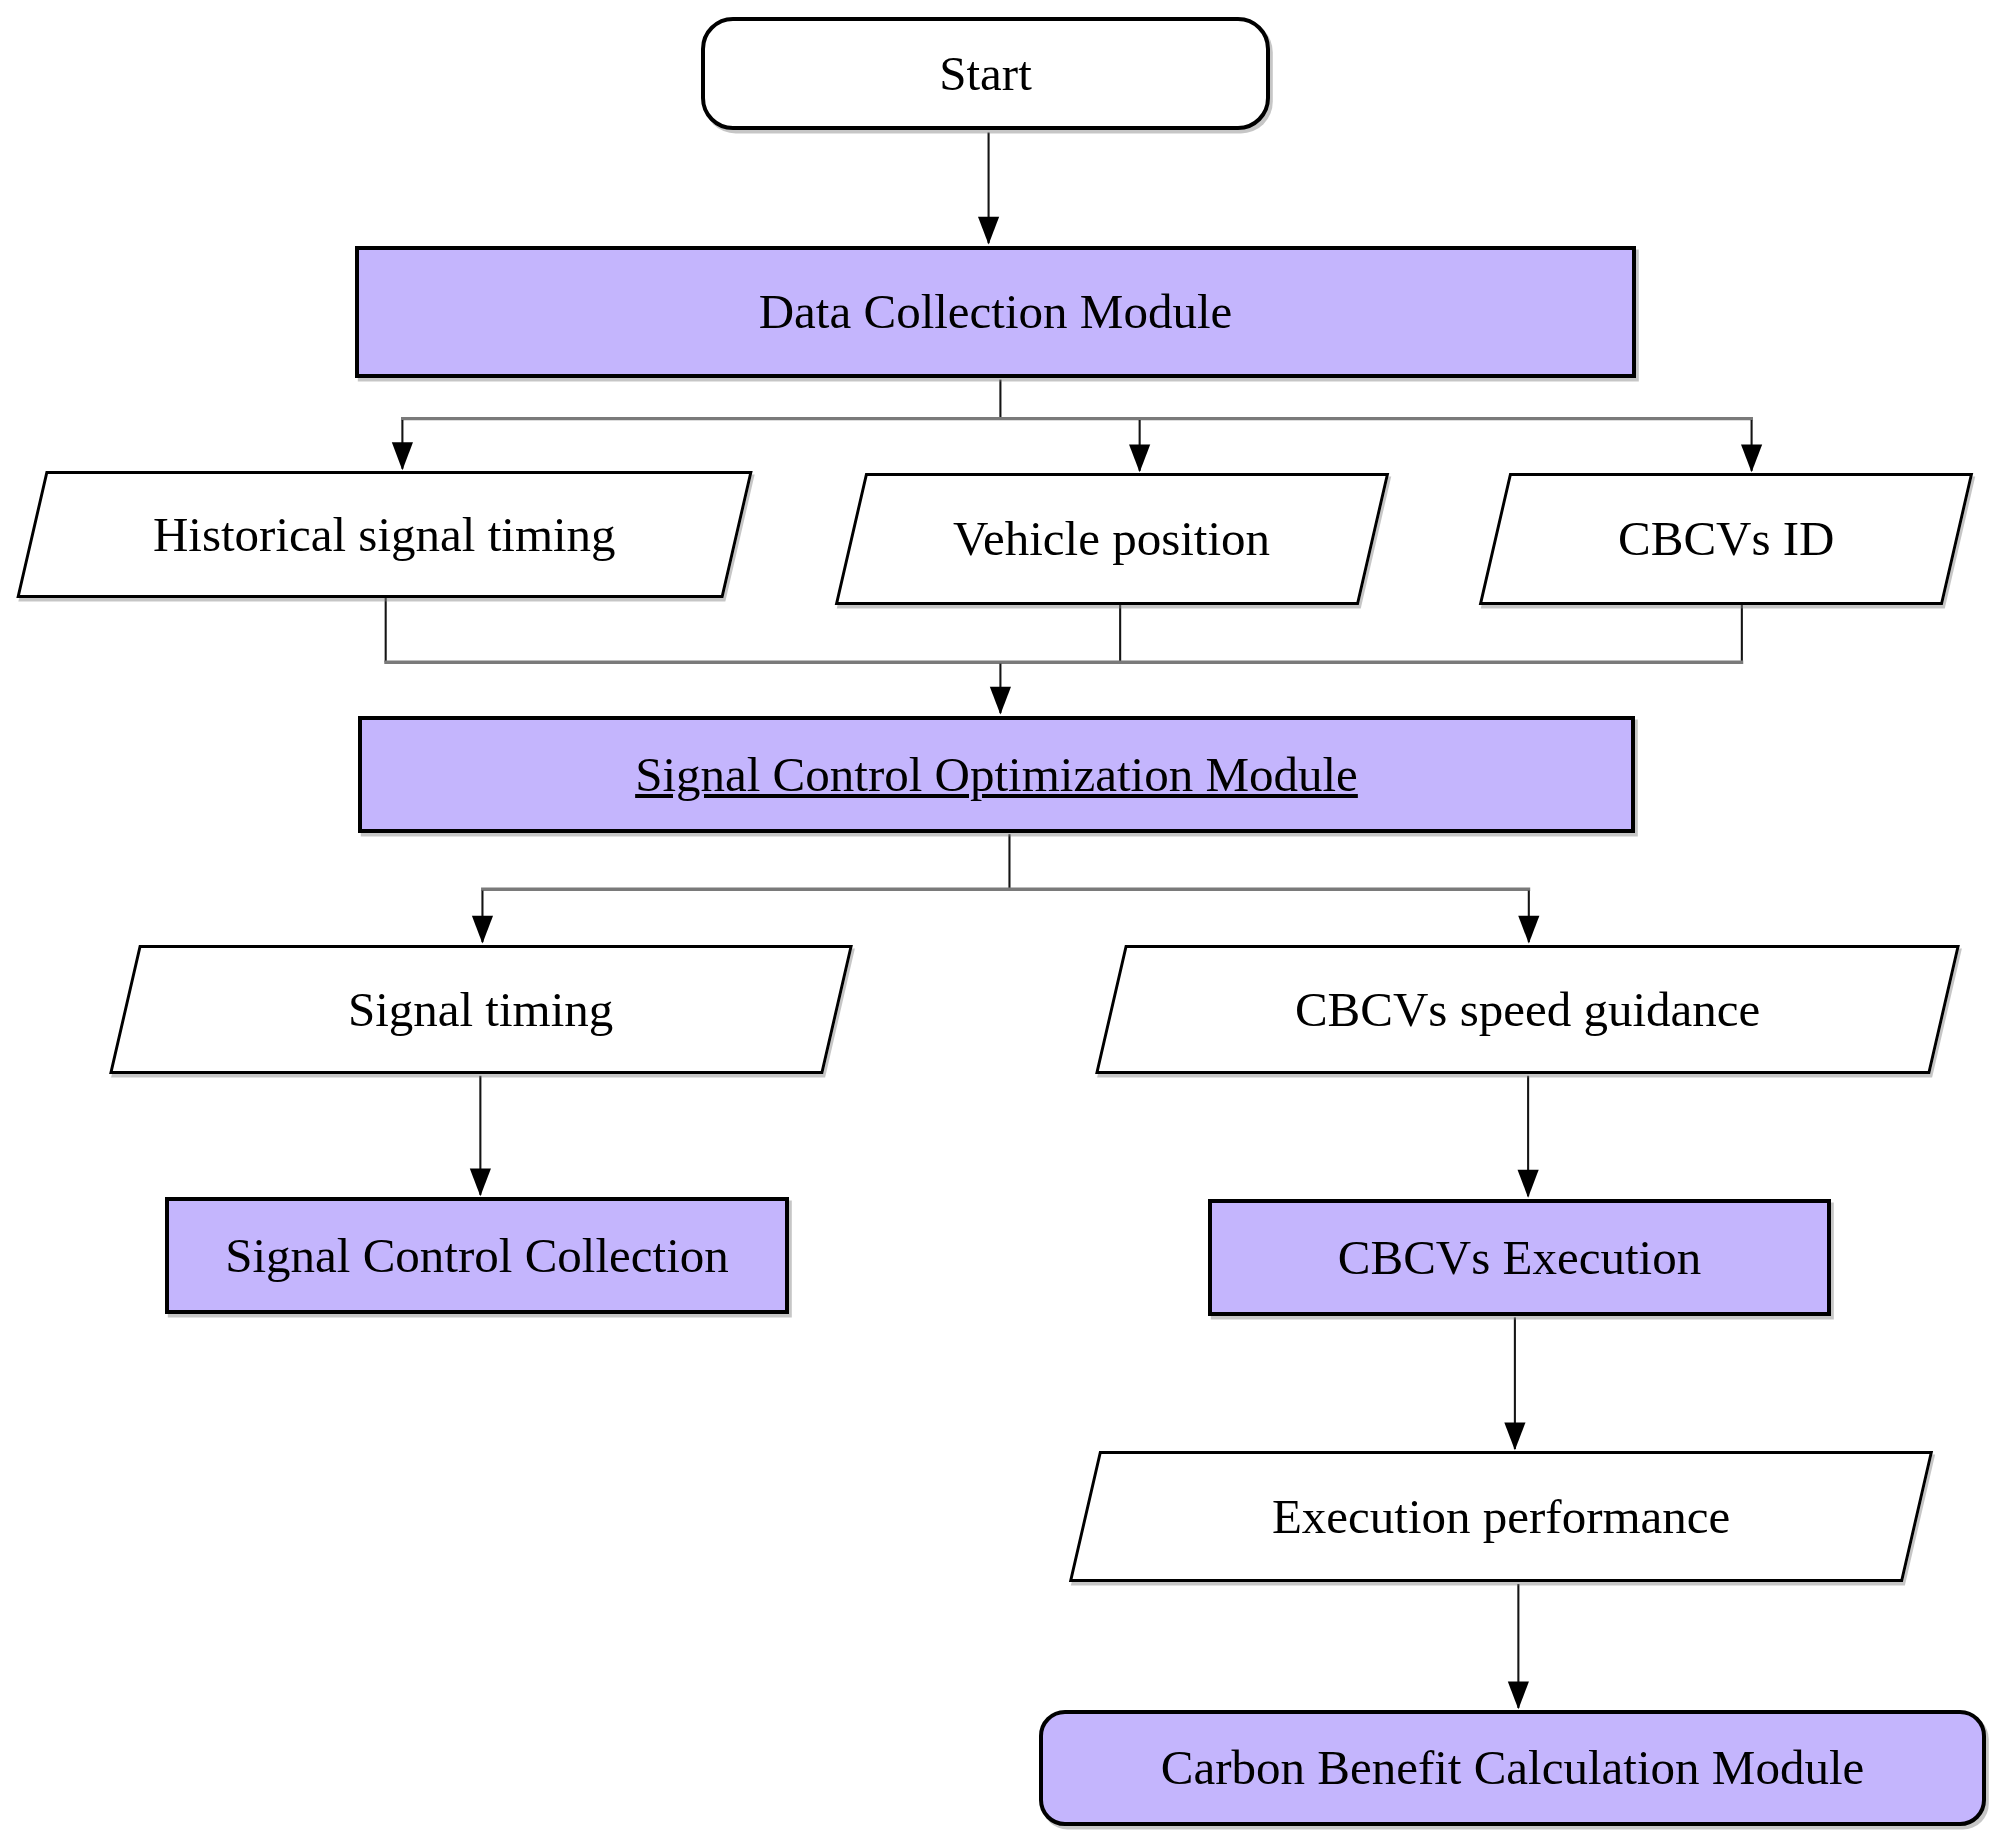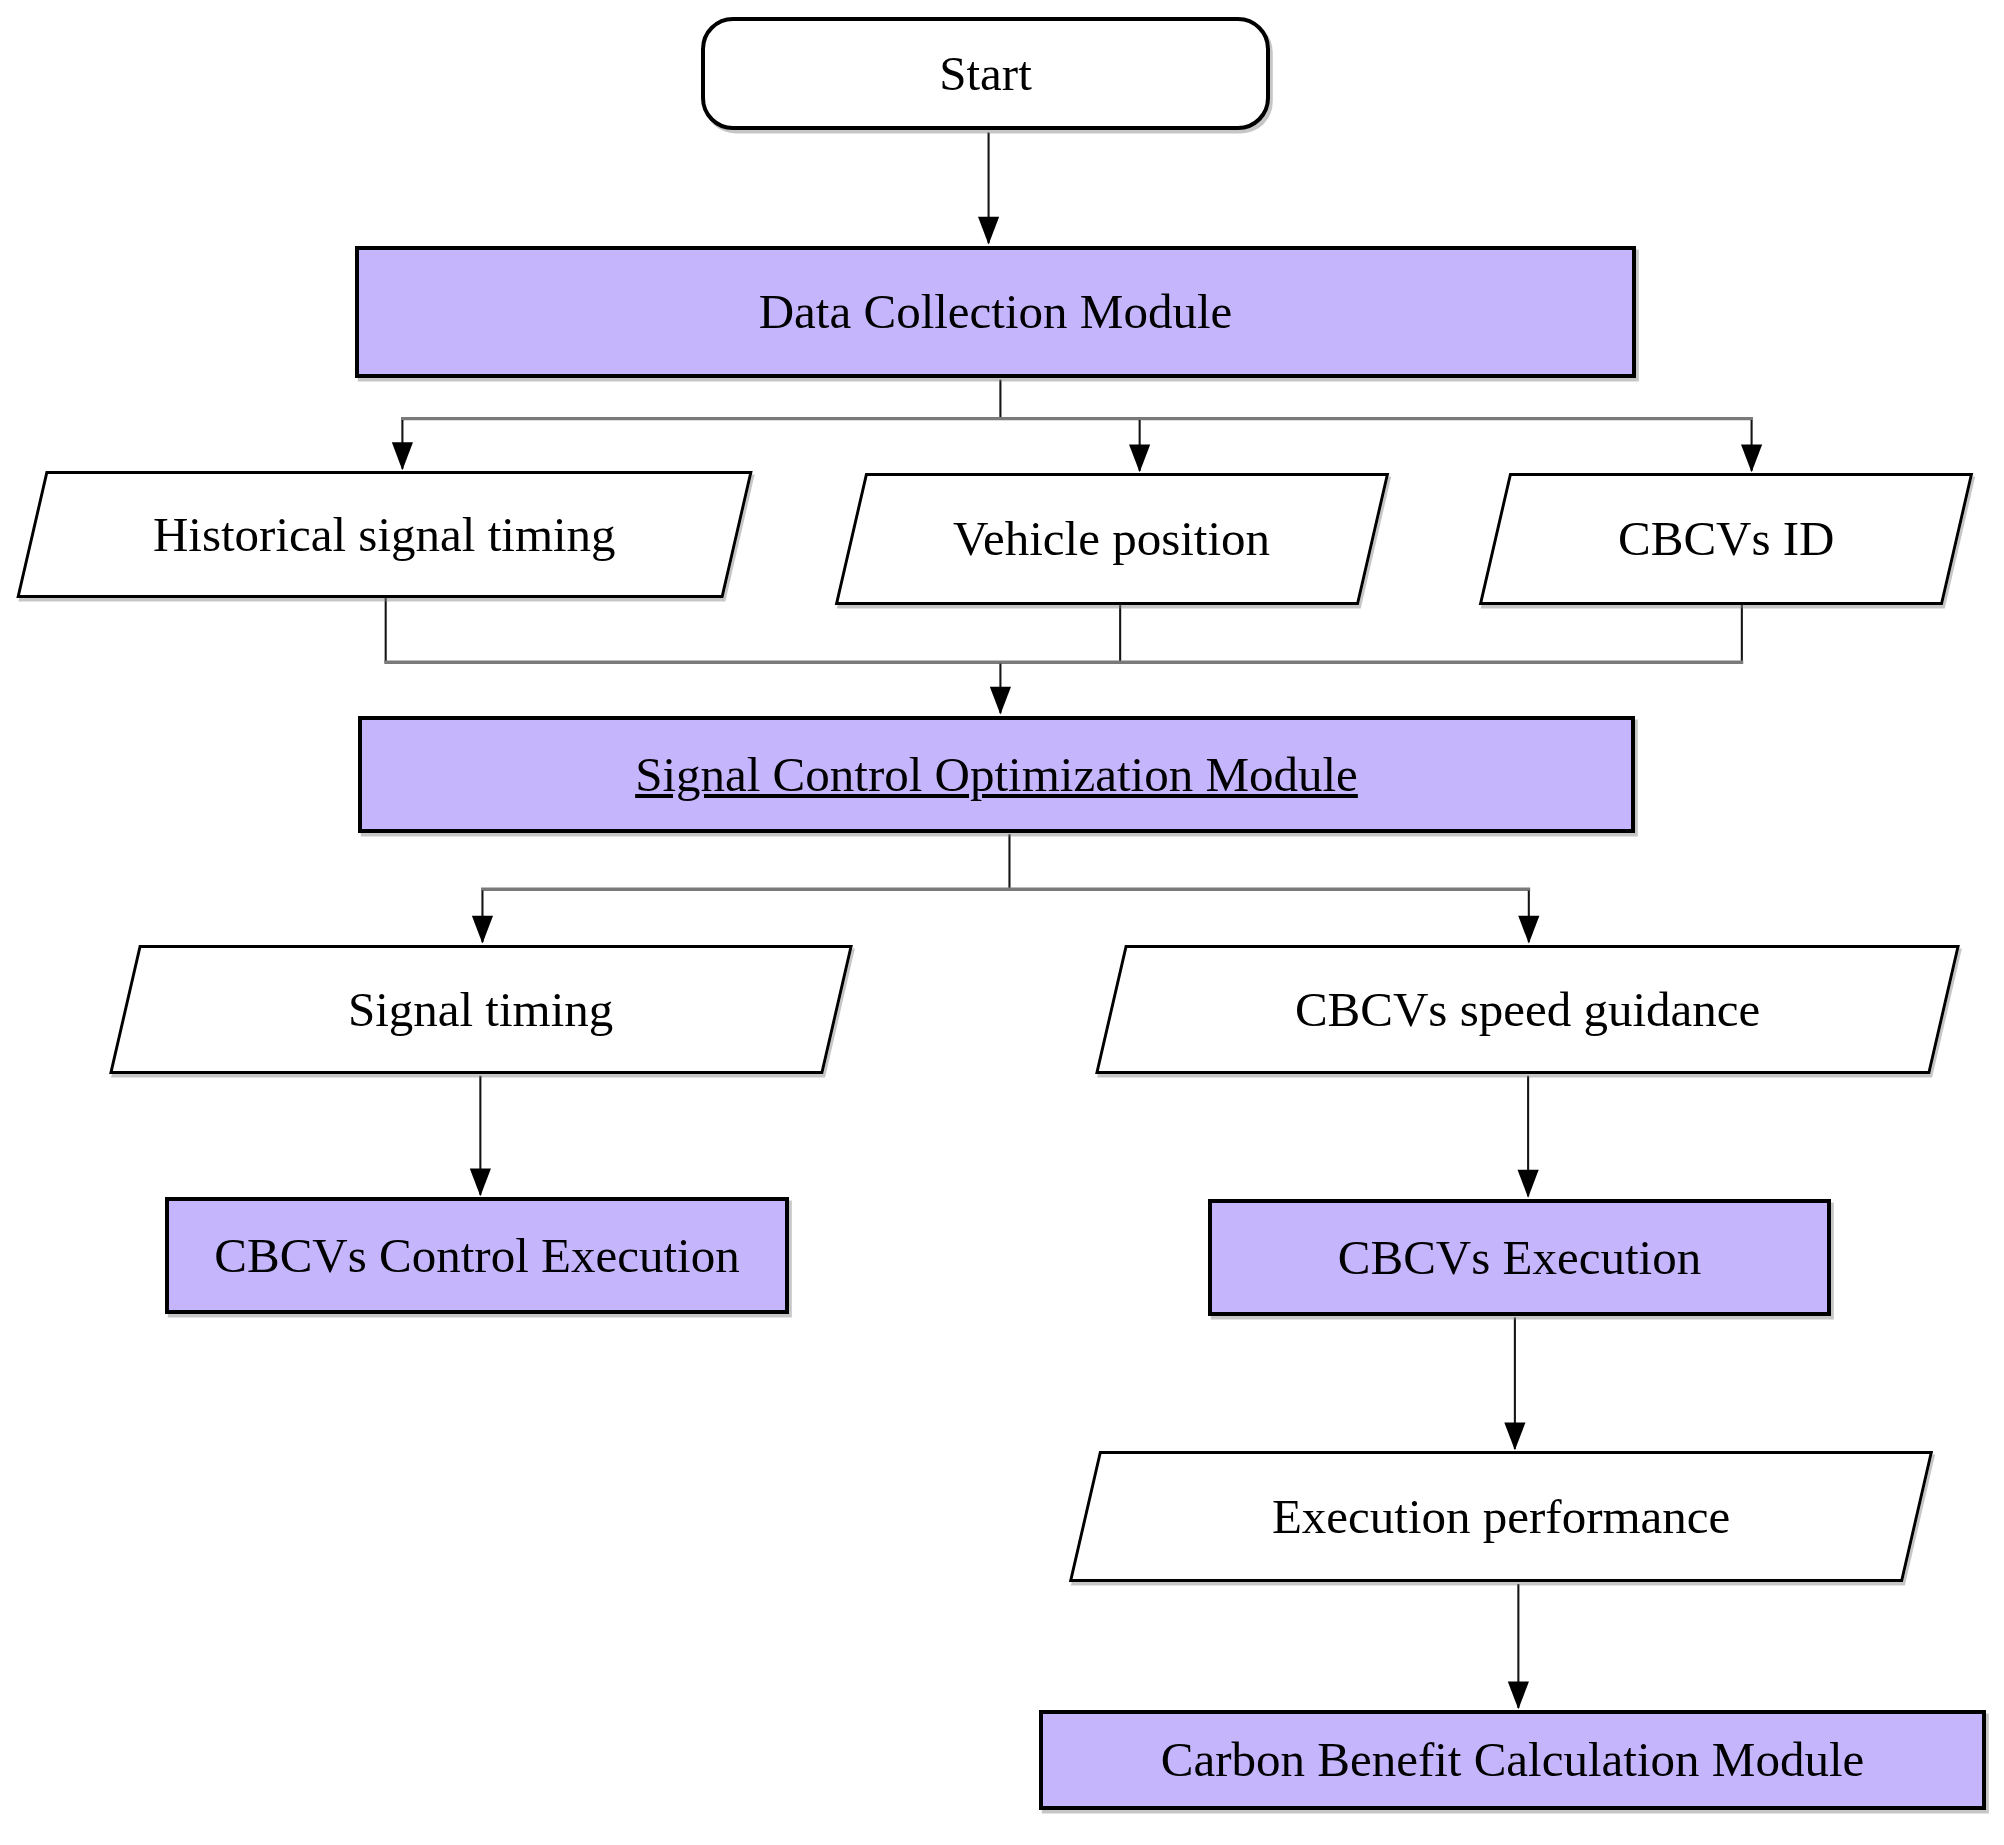--- a/index.html
+++ b/index.html
@@ -114,29 +114,29 @@
 
   <div class="node para" style="left:124px; top:945px; width:714px; height:129px;">
     <span class="lbl">Signal timing</span>
   </div>
 
   <div class="node para" style="left:1110px; top:945px; width:835px; height:129px;">
     <span class="lbl">CBCVs speed guidance</span>
   </div>
 
   <div class="node module" style="left:165px; top:1197px; width:624px; height:117px;">
-    <span class="lbl">CBCVs Control Execution</span>
+    <span class="lbl">Signal Control Collection</span>
   </div>
 
   <div class="node module" style="left:1208px; top:1199px; width:623px; height:117px;justify-content:center;">
     <span class="lbl">CBCVs Execution</span>
   </div>
 
   <div class="node para" style="left:1084px; top:1451px; width:834px; height:131px;">
     <span class="lbl">Execution performance</span>
   </div>
 
-  <div class="node module" style="left:1039px; top:1710px; width:947px; height:100px;">
+  <div class="node module" style="left:1039px; top:1710px; width:947px; height:116px;border-radius:26px;">
     <span class="lbl">Carbon Benefit Calculation Module</span>
   </div>
 
 </div>
 
 
 </body></html>

